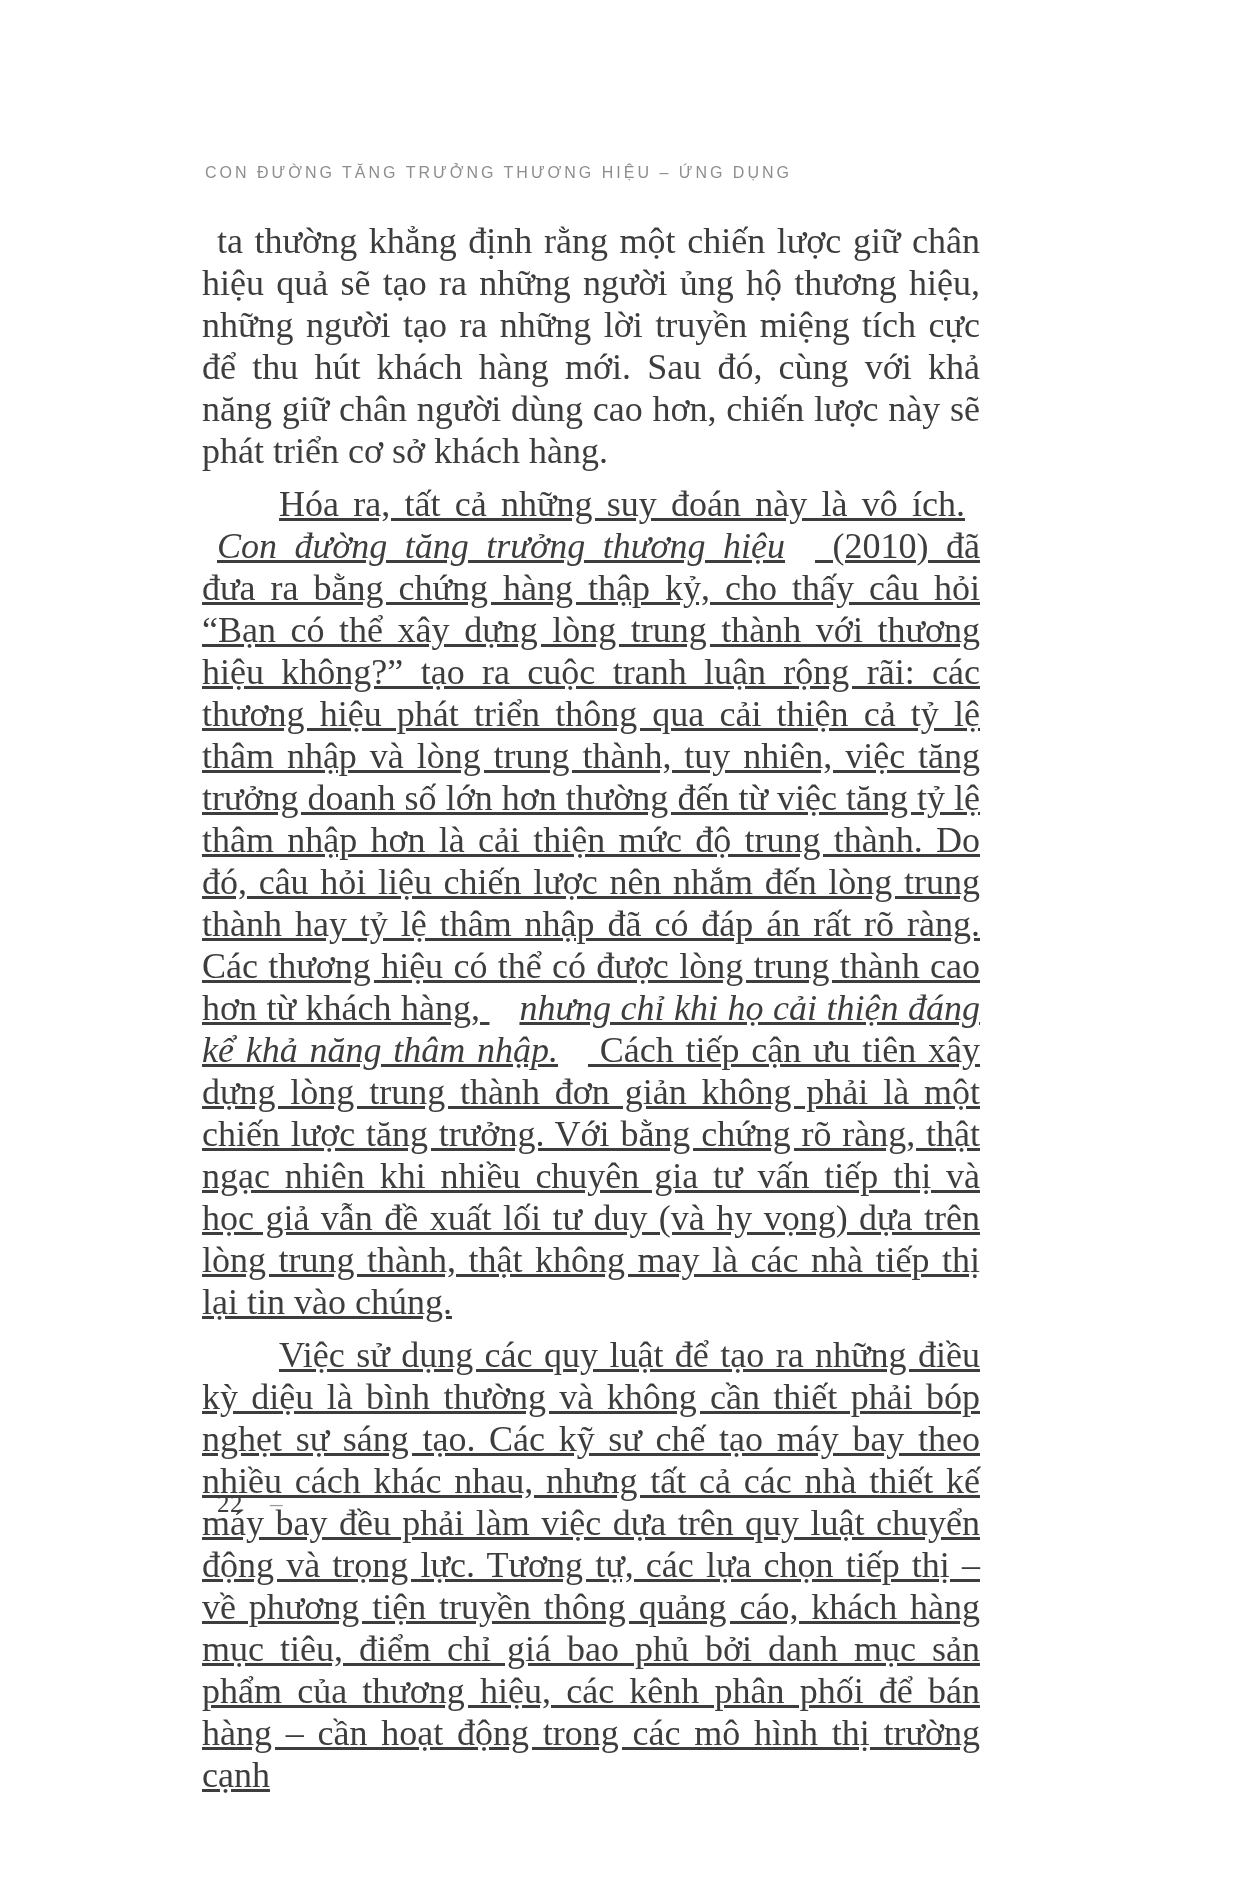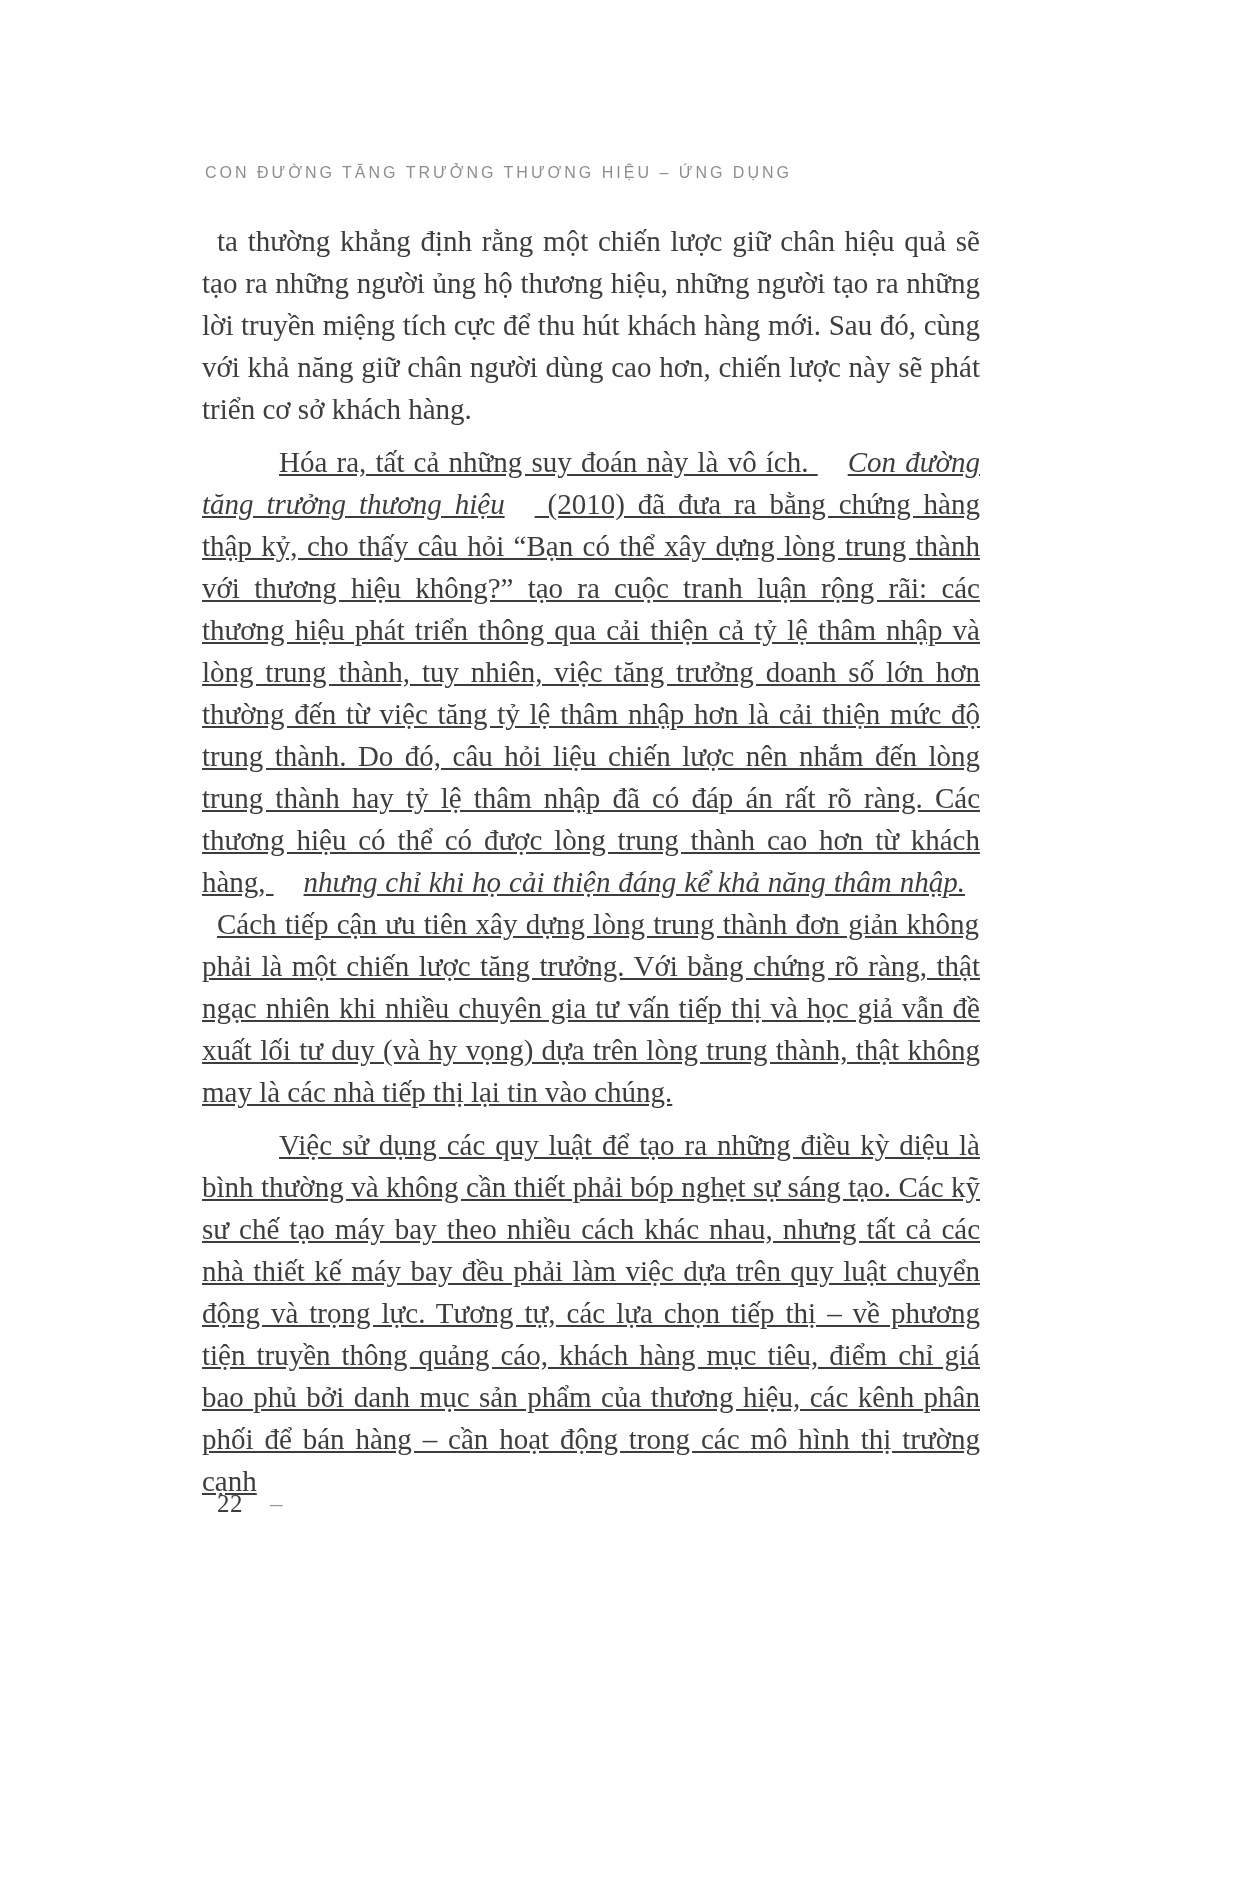--- a/index.html
+++ b/index.html
@@ -23,21 +23,21 @@
     font-size: 16px;
     letter-spacing: 3px;
     color: #8d8d8d;
     white-space: nowrap;
   }
   .body-text {
     position: absolute;
     left: 142px;
     top: 160px;
     width: 778px;
-    font-size: 29px;
+    font-size: 36px;
     line-height: 42px;
     color: #3d3d3d;
     text-align: justify;
     text-justify: inter-word;
   }
   .para { margin: 0; }
   .para + .para { margin-top: 11px; }
   .para.indent { text-indent: 62px; text-decoration: underline; }
   .para em { font-style: italic; }
   .footer {

